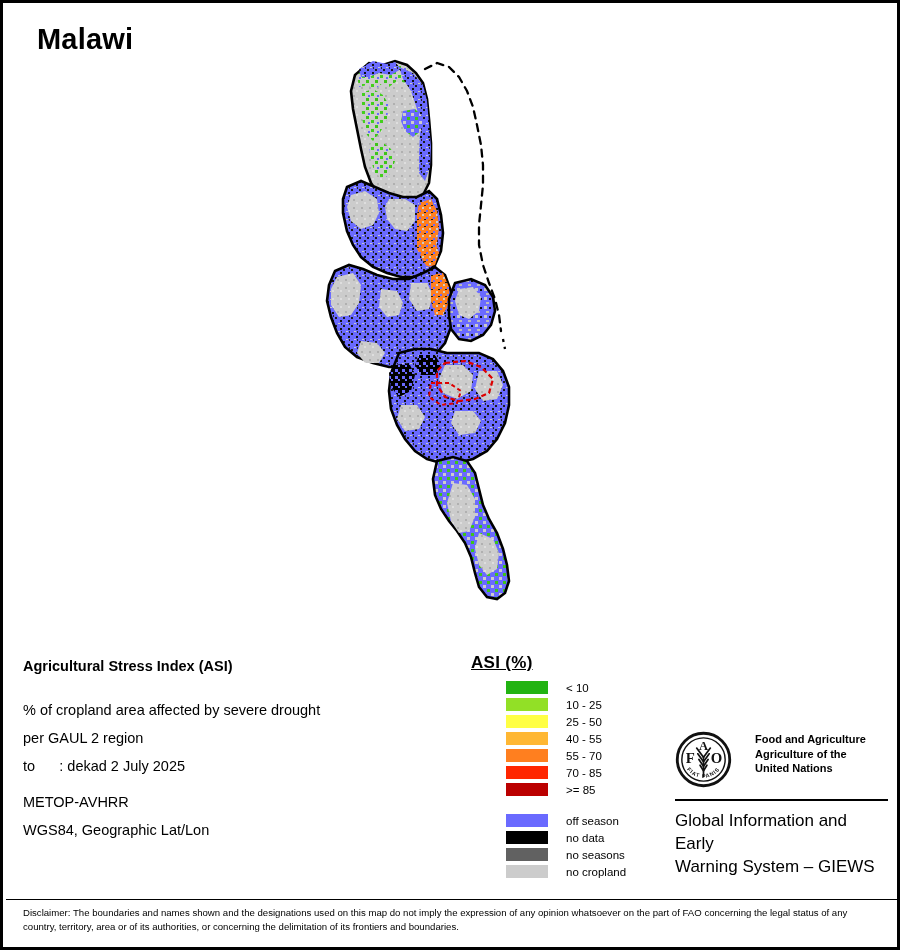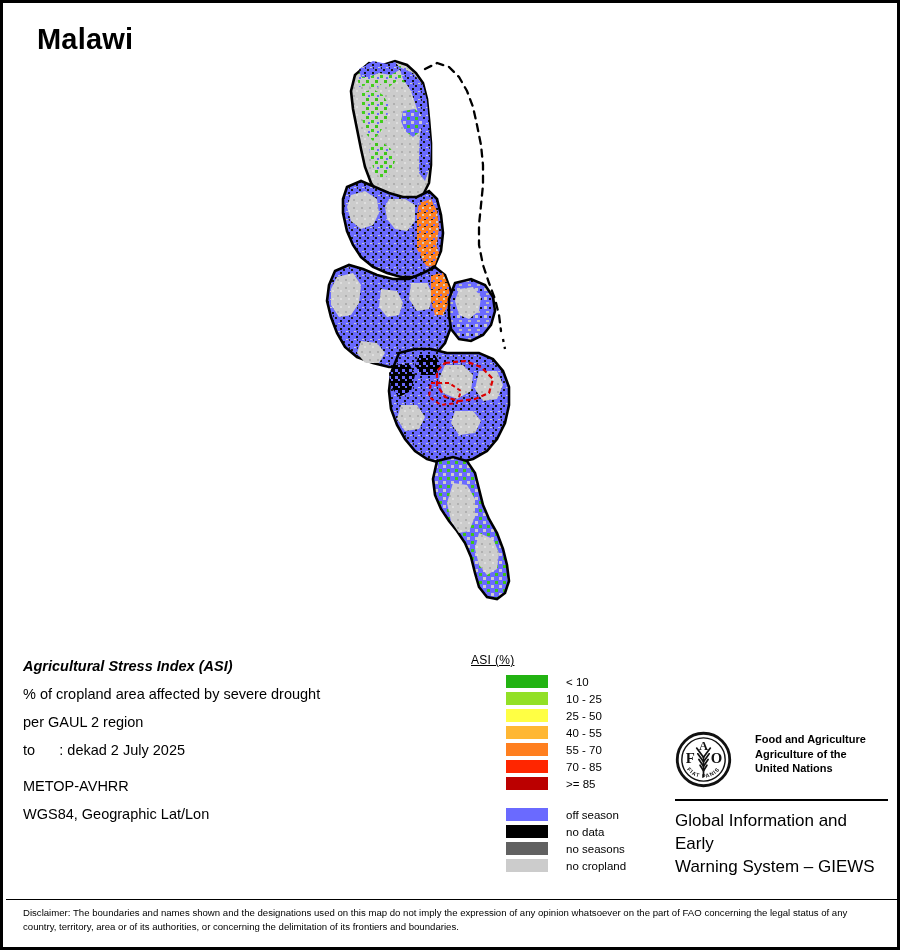--- a/index.html
+++ b/index.html
@@ -29,29 +29,29 @@
     position:absolute; left:300px; top:50px;
     width:320px; height:580px;
   }
   #map-svg{ display:block; width:320px; height:580px; }
 
   
   #info{
     position:absolute; left:20px; top:655px;
     width:430px;
   }
-  #info .hd{ font-size:14.5px; font-weight:bold; margin-bottom:12px;font-style:italic; }
+  #info .hd{ font-size:14.5px; font-weight:bold; margin-bottom:28px; }
   #info .ln{ font-size:14.5px; margin-bottom:12px; white-space:pre; }
   #info .sensor{ font-size:14.5px; margin-top:20px; margin-bottom:12px; }
   #info .proj{ font-size:14.5px; }
 
   
   #legend{ position:absolute; left:468px; top:650px; width:190px; }
   #legend .lg-title{
-    font-size:12px; font-weight:normal; text-decoration:underline;
+    font-size:17px; font-weight:bold; text-decoration:underline;
     margin-bottom:6px; letter-spacing:0.3px;
   }
   .lg-row{ display:flex; align-items:center; height:17px; margin-bottom:0px;padding-left:35px; }
   .lg-sw{ width:42px; height:13px; flex:0 0 42px; }
   .lg-lb{ font-size:11.5px; margin-left:18px; white-space:nowrap; }
   #legend .gap{ height:14px; }
 
   
   #fao{ position:absolute; left:672px; top:728px; width:215px; }
   #fao-top{ display:flex; align-items:flex-start; }

